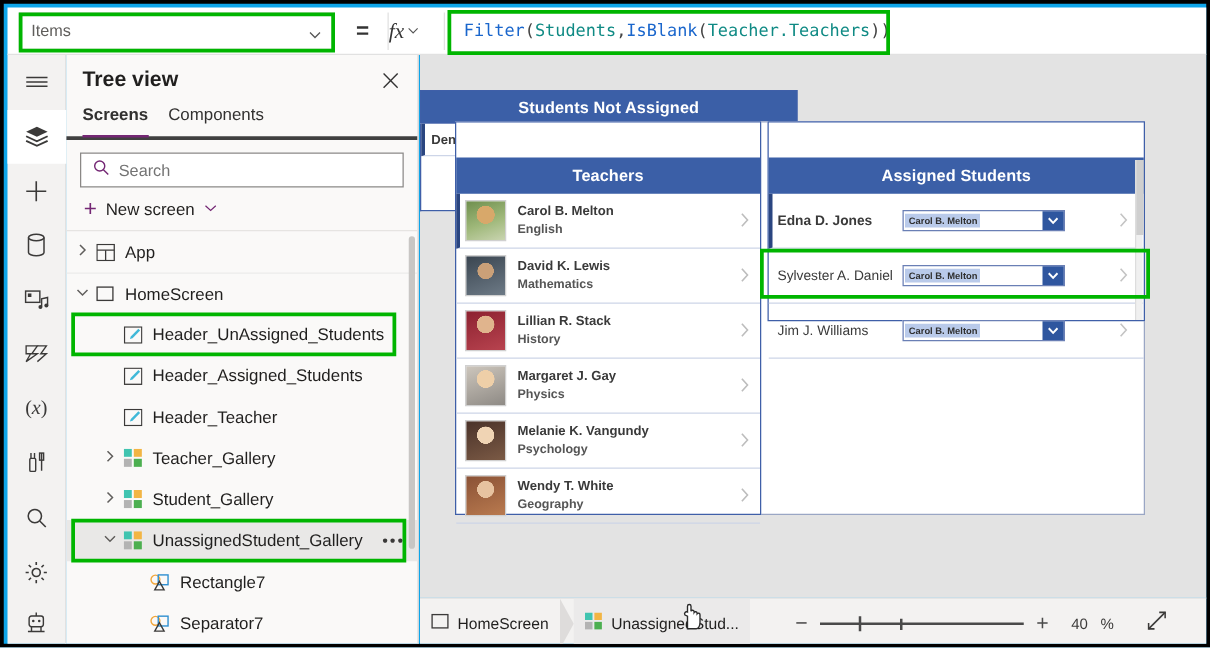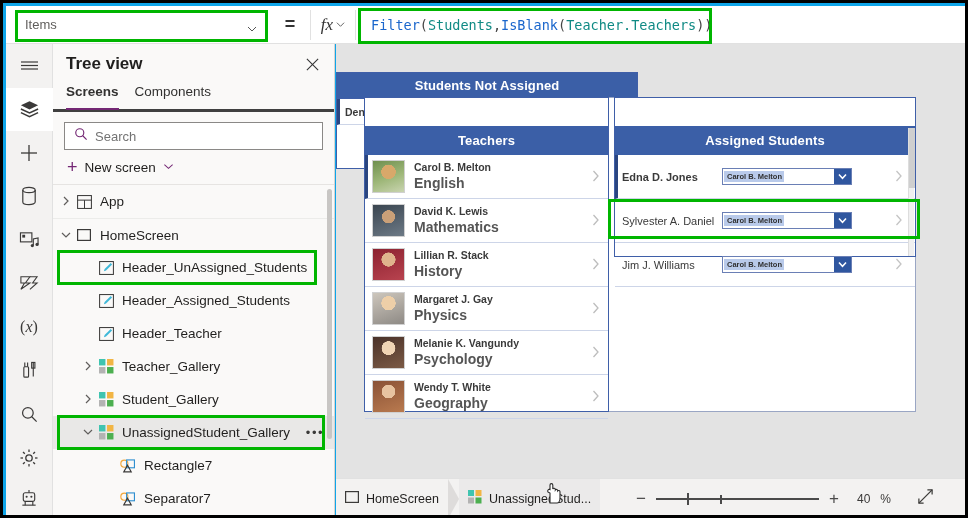--- a/index.html
+++ b/index.html
@@ -49,21 +49,21 @@
     z-index: 40;
   }
   .eq-sign {
     margin-left: 12px;
     font-size: 18px; color: #333; font-weight: 700;
     width: 20px; text-align: center;
   }
   .fx-box {
     margin-left: 10px;
     width: 46px; height: 30px;
-    display: flex; align-items: center; justify-content: center;
+    display: flex; align-items: center; justify-content: flex-start;
     gap: 3px;
     border-left: 1px solid #e1e1e1;
     border-right: 1px solid #e1e1e1;
   }
   .fx-box .fx {
     font-family: "Liberation Serif", serif;
     font-style: italic; font-size: 17px; color: #333;
   }
   .formula-input {
     margin-left: 8px;
@@ -201,21 +201,21 @@
     padding-left: 7px;
   }
   .t-row.first { border-left: 3px solid #2a4580; padding-left: 4px; }
   .t-photo {
     width: 33px; height: 33px; flex: 0 0 33px;
     border: 1px solid #d0d0d0;
     background-size: cover; background-position: center;
   }
   .t-txt { padding-left: 9px; }
   .t-name { font-size: 10.5px; font-weight: 700; color: #3a3a3a; line-height: 1.25; }
-  .t-sub  { font-size: 14px; font-weight: 700; color: #555; line-height: 1.3; }
+  .t-sub  { font-size: 10px; font-weight: 700; color: #555; line-height: 1.3; }
   .t-chev { margin-left: auto; padding-right: 8px; color: #b9b9b9; font-size: 14px; }
 
   
   .gal-assigned { left: 278px; top: 53px; width: 302px; height: 160px; }
   .gal-assigned .gal-header { height: 29px; }
   .a-row {
     height: 44px; display: flex; align-items: center;
     border-bottom: 1px solid #cdd5e8;
     padding-left: 7px;
   }

